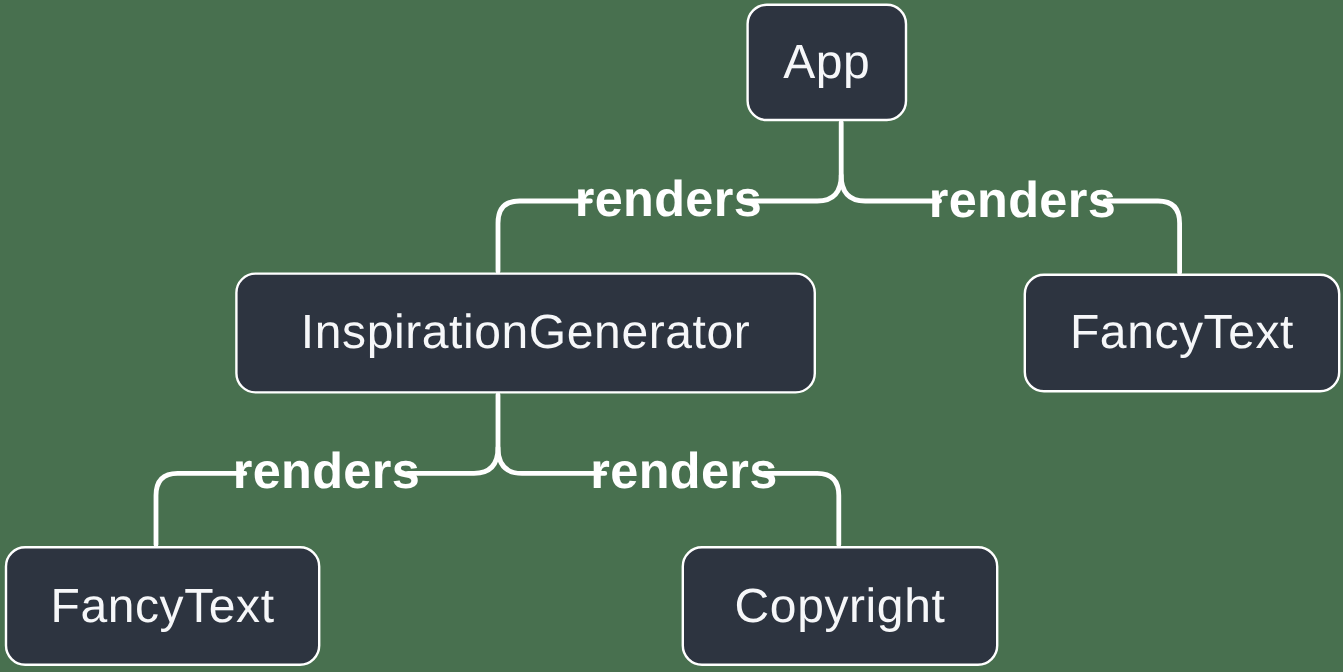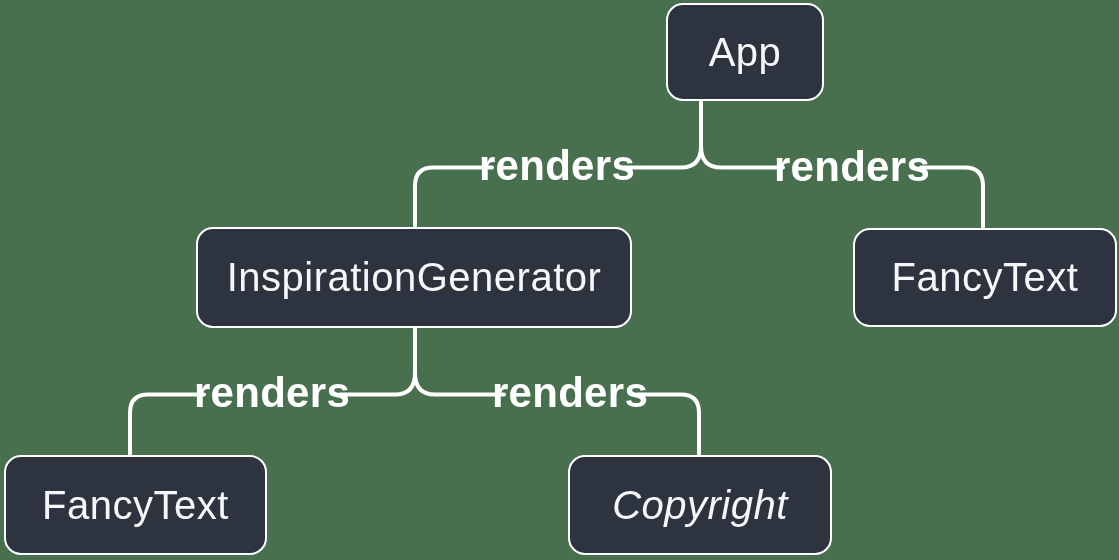--- a/index.html
+++ b/index.html
@@ -35,25 +35,25 @@
     border: 2.5px solid var(--node-border, #FFFFFF);
     border-radius: 17px;
     display: flex;
     align-items: center;
     justify-content: center;
     color: var(--text, #F6F7F9);
     font-size: 40px;
     letter-spacing: 0.5px;
     white-space: nowrap;
   }
-  .node-app            { left: 622px; top: 3px;   width: 158px; height: 98px; margin-left: 44px; }
-  .node-inspiration    { left: 196px; top: 227px; width: 436px; height: 101px; }
+  .node-app            { left: 622px; top: 3px;   width: 134px; height: 98px; }
+  .node-inspiration    { left: 196px; top: 227px; width: 484px; height: 101px; }
   .node-fancytext-top  { left: 853px; top: 228px; width: 264px; height: 99px; }
   .node-fancytext-leaf { left: 4px;   top: 455px; width: 263px; height: 100px; }
-  .node-copyright      { left: 568px; top: 455px; width: 264px; height: 100px; font-style: italic; }
+  .node-copyright      { left: 568px; top: 455px; width: 264px; height: 100px; }
   .edge-label {
     position: absolute;
     transform: translate(-50%, -50%);
     color: var(--edge, #FFFFFF);
     font-size: 42px;
     font-weight: 600;
     letter-spacing: 0.3px;
     white-space: nowrap;
   }
   .edge-label-1 { left: 557px; top: 166px; }

